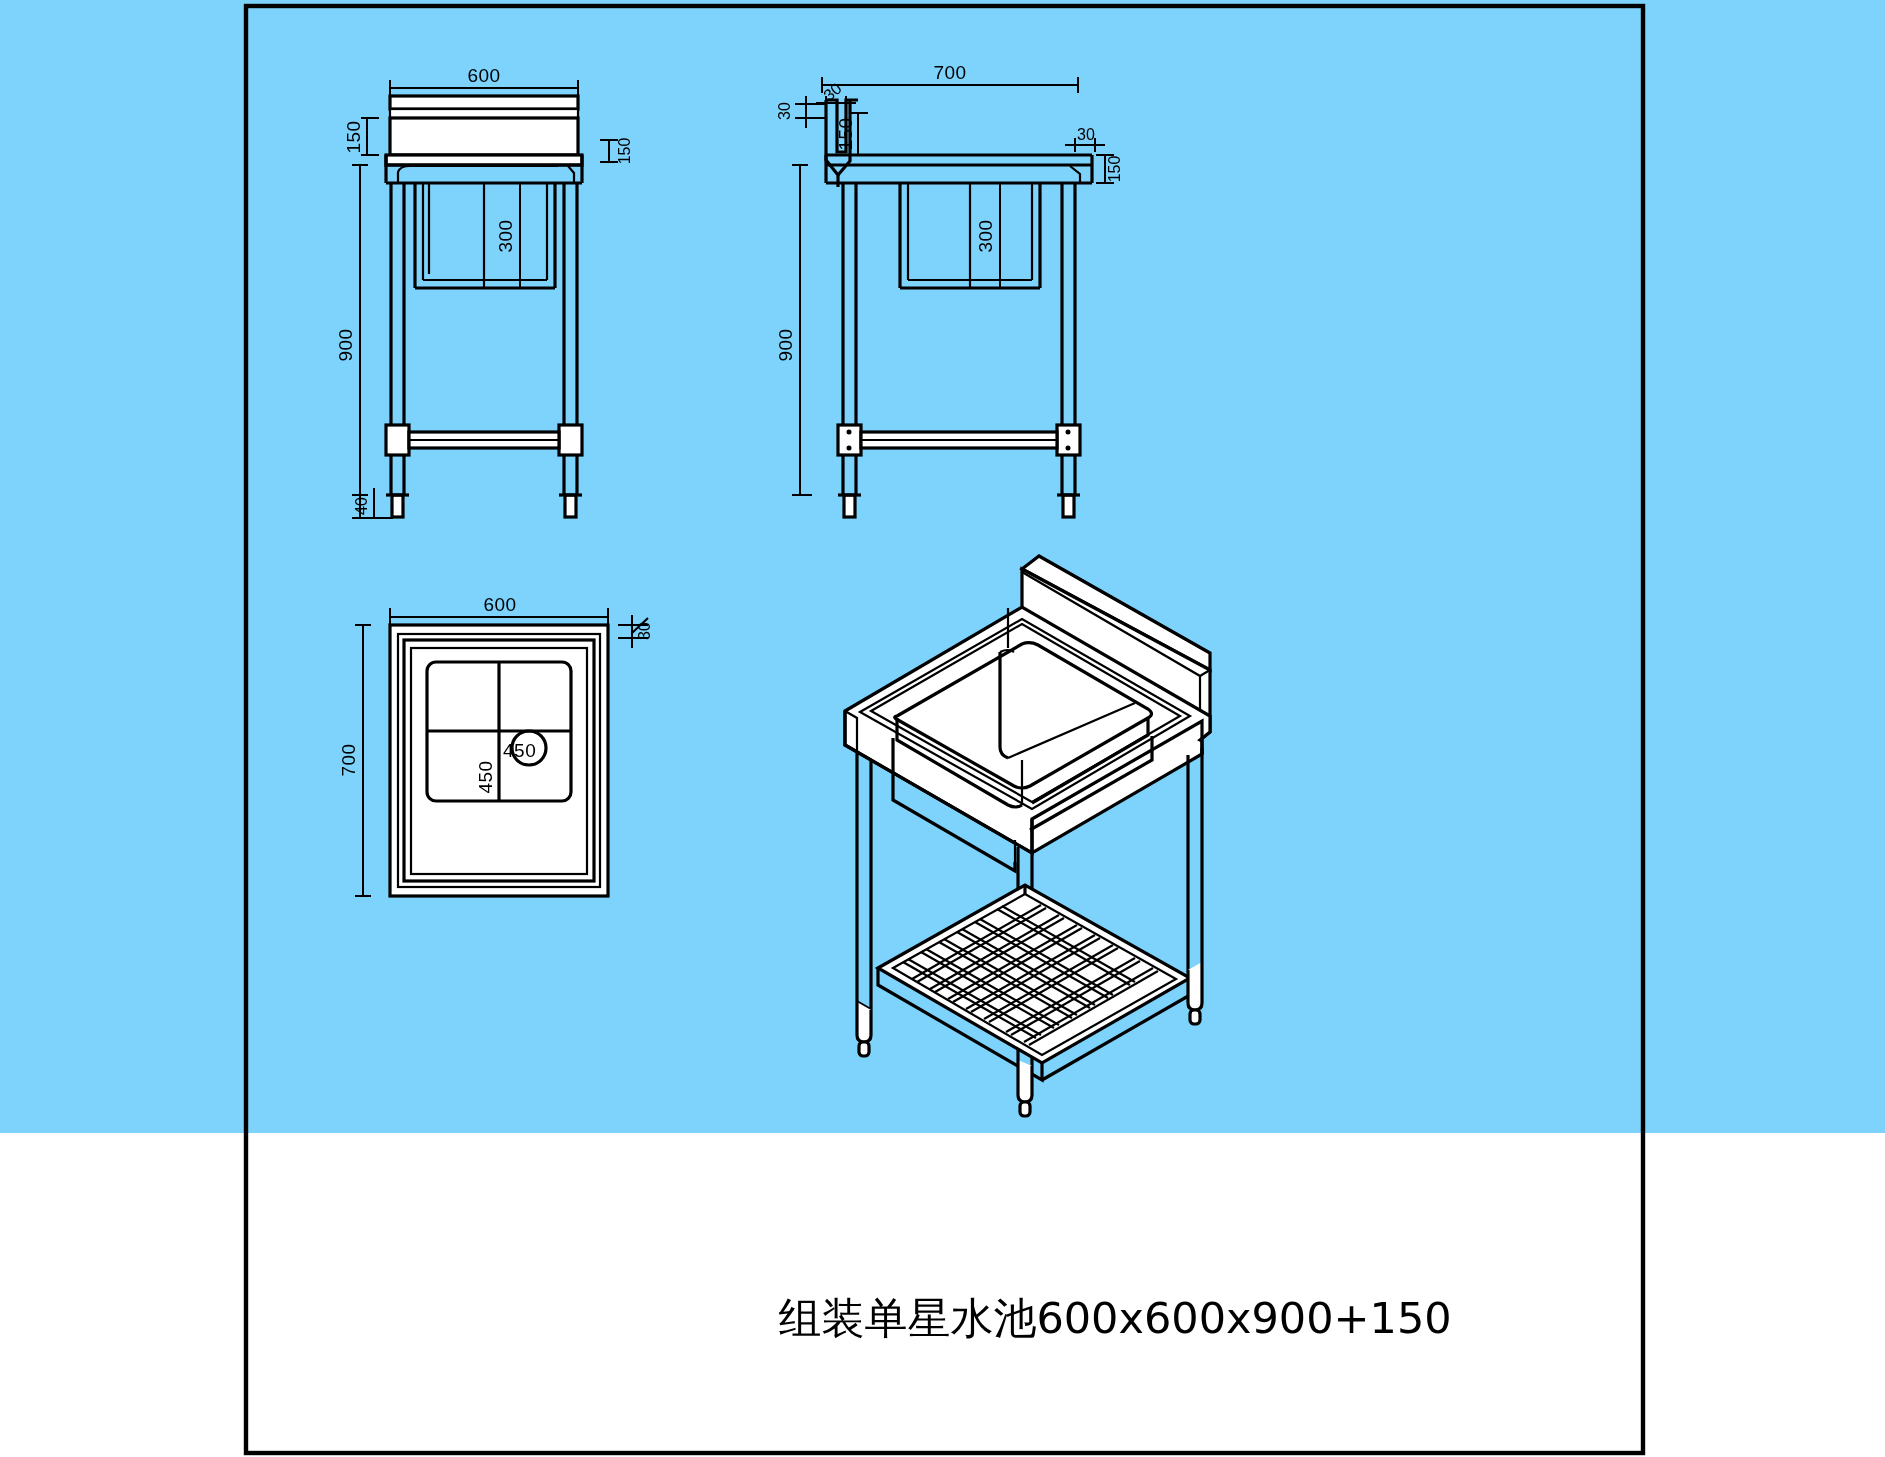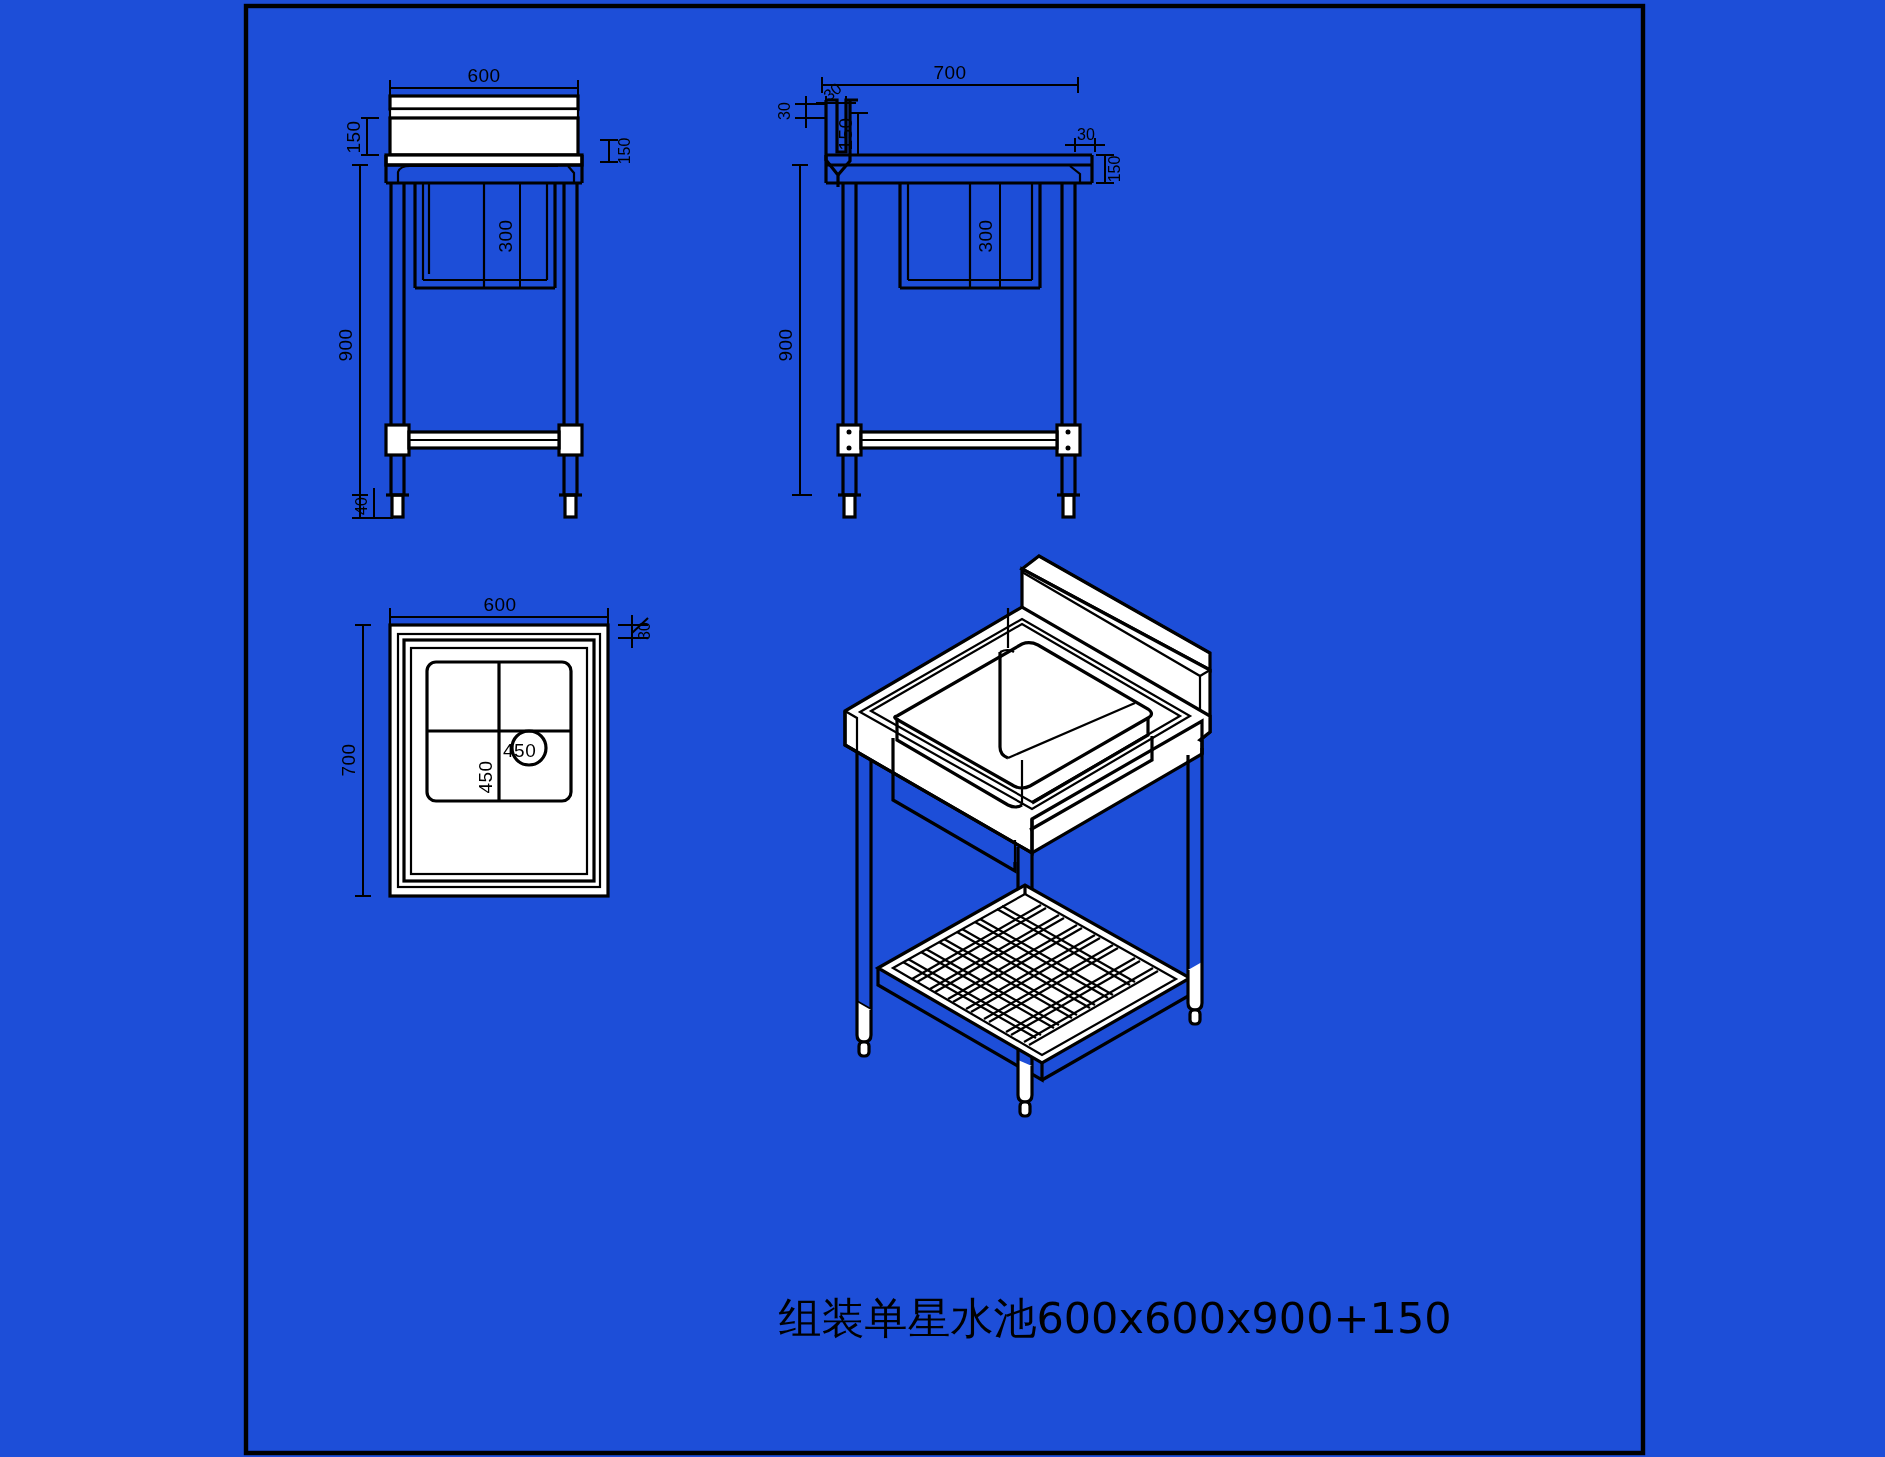--- a/index.html
+++ b/index.html
@@ -9,22 +9,22 @@
   }
   body {
     width: 1885px;
     height: 1457px;
     font-family: "Liberation Sans", sans-serif;
     overflow: hidden;
   }
   #sheet {
     position: relative;
     width: 1885px;
-    height: 1457px;
-    background: #1d4ed8;
+    height: 1133px;
+    background: #7dd3fc;
     text-decoration: underline;
   }
   #cad-svg {
     position: absolute;
     left: 0;
     top: 0;
   }
   .dimtxt {
     font-family: "Liberation Sans", sans-serif;
     font-size: 19px;

